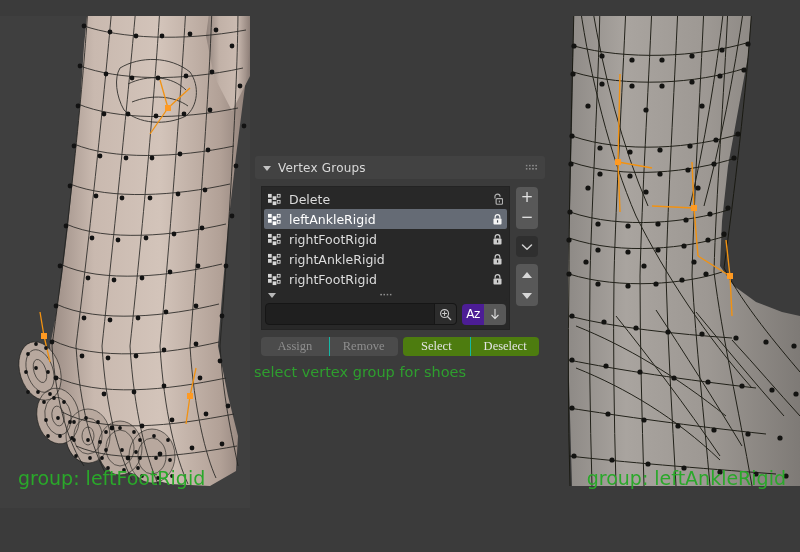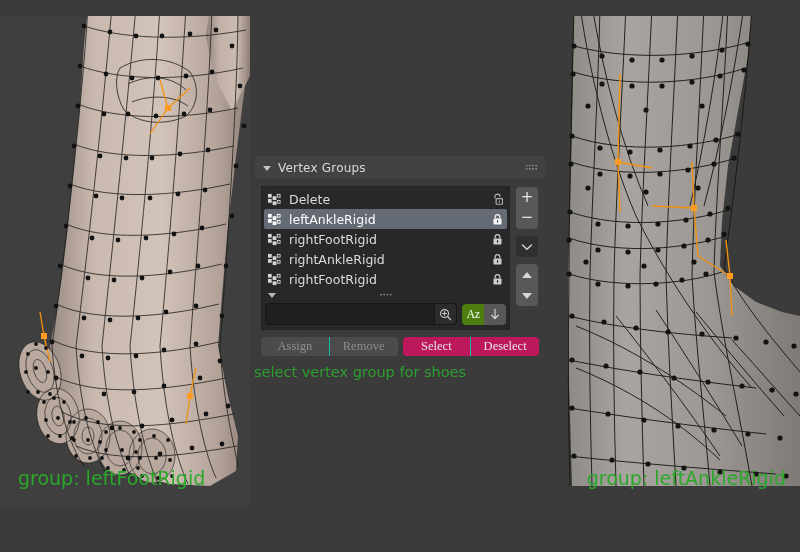--- a/index.html
+++ b/index.html
@@ -101,42 +101,42 @@
   }
   .search-btn{
     width:21px;height:20px;display:flex;align-items:center;justify-content:center;
     background:#2c2c2c;border-left:1px solid #161616;border-radius:0 4px 4px 0;
   }
   .sortgrp{display:flex;height:21px;border-radius:4px;overflow:hidden;}
   .sort-btn{
     width:22px;height:21px;display:flex;align-items:center;justify-content:center;
     background:#585858;color:#e8e8e8;font-size:11px;
   }
-  .sort-btn.active{background:#4d7c0f;color:#ffffff;font-family:Liberation Serif, serif;}
+  .sort-btn.active{background:#4c1d95;color:#ffffff;}
   .az{font-size:12px;line-height:1;letter-spacing:-.5px;}
 
   
   .sidecol{width:24px;display:flex;flex-direction:column;align-items:center;gap:0;padding-top:1px;}
   .sbtn{
     width:22px;height:21px;background:#585858;
     display:flex;align-items:center;justify-content:center;color:#e3e3e3;
   }
   .sbtn.top{border-radius:4px 4px 0 0;}
   .sbtn.bot{border-radius:0 0 4px 4px;}
   .sbtn.solo{border-radius:4px;background:#2f2f2f;}
   .gap{height:7px;}
   .plusglyph{font-size:15px;line-height:1;margin-top:-1px;}
   .minusglyph{font-size:15px;line-height:1;margin-top:-2px;}
 
   
   .btn-row{display:flex;gap:5px;padding:0 6px 0 6px;margin-top:1px;}
   .btn-pair{display:flex;flex:1;border-radius:4px;overflow:hidden;font-family:Liberation Serif, serif;}
   .btn{
     flex:1;height:19px;display:flex;align-items:center;justify-content:center;
-    font-size:12.5px;color:#e4e4e4;background:#be185d;
+    font-size:12.5px;color:#e4e4e4;background:#4d7c0f;
   }
   .btn.disabled{background:#4b4b4b;color:#8e8e8e;}
   .btn-pair .btn + .btn{border-left:1px solid #14b8a6;}
   .caret-up{
     width:0;height:0;border-left:5px solid transparent;border-right:5px solid transparent;
     border-bottom:6px solid #d7d7d7;
   }
   .caret-dn{
     width:0;height:0;border-left:5px solid transparent;border-right:5px solid transparent;
     border-top:6px solid #d7d7d7;

